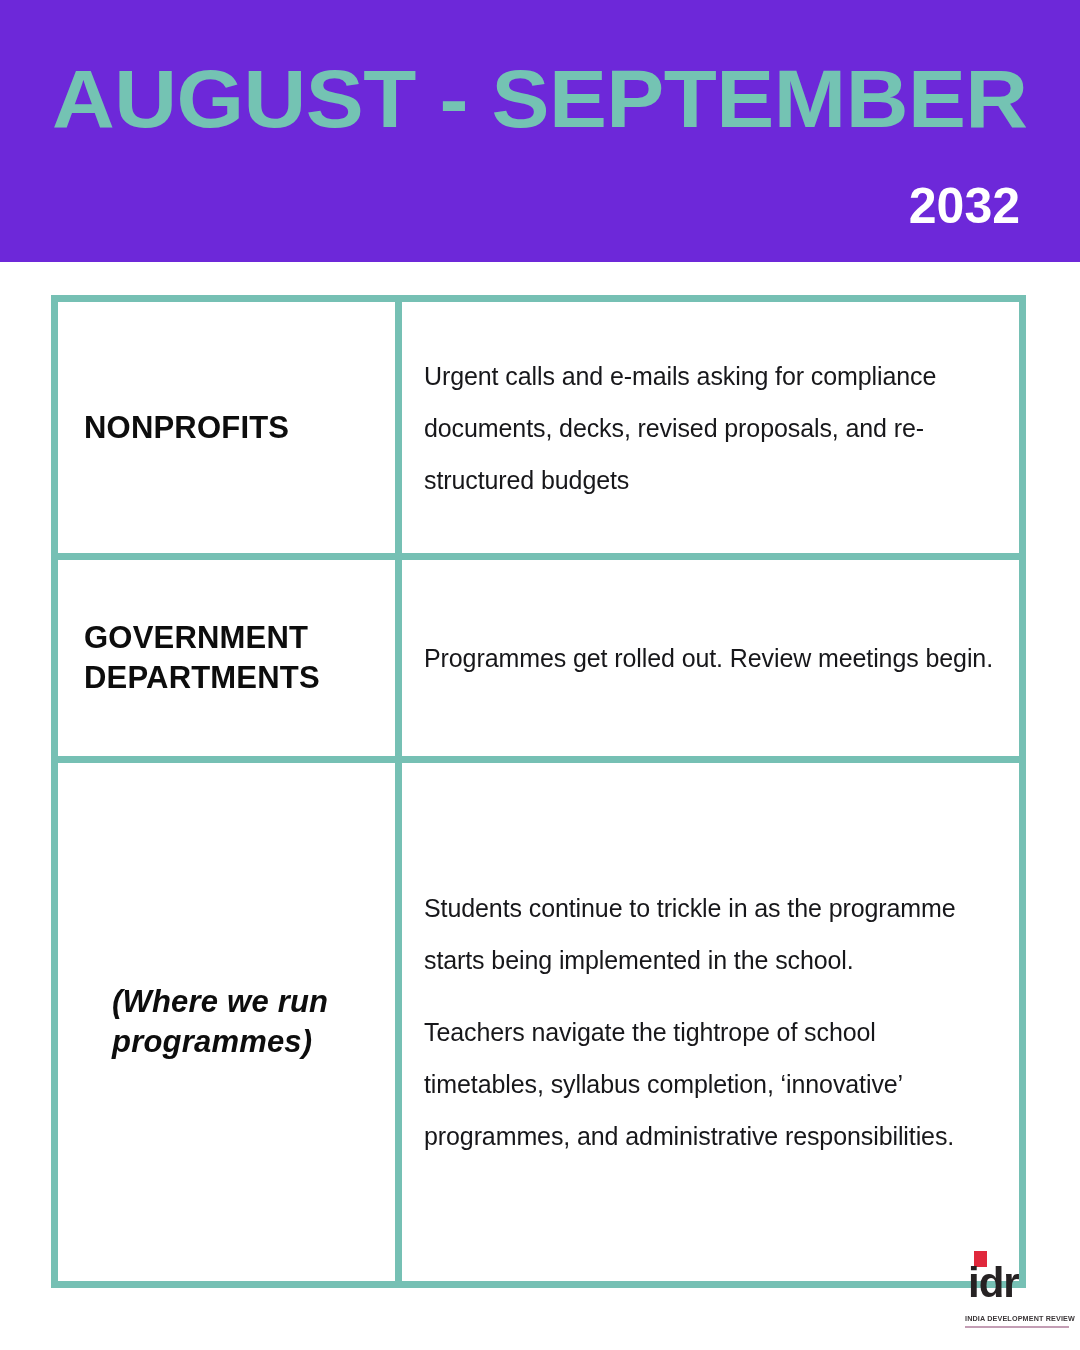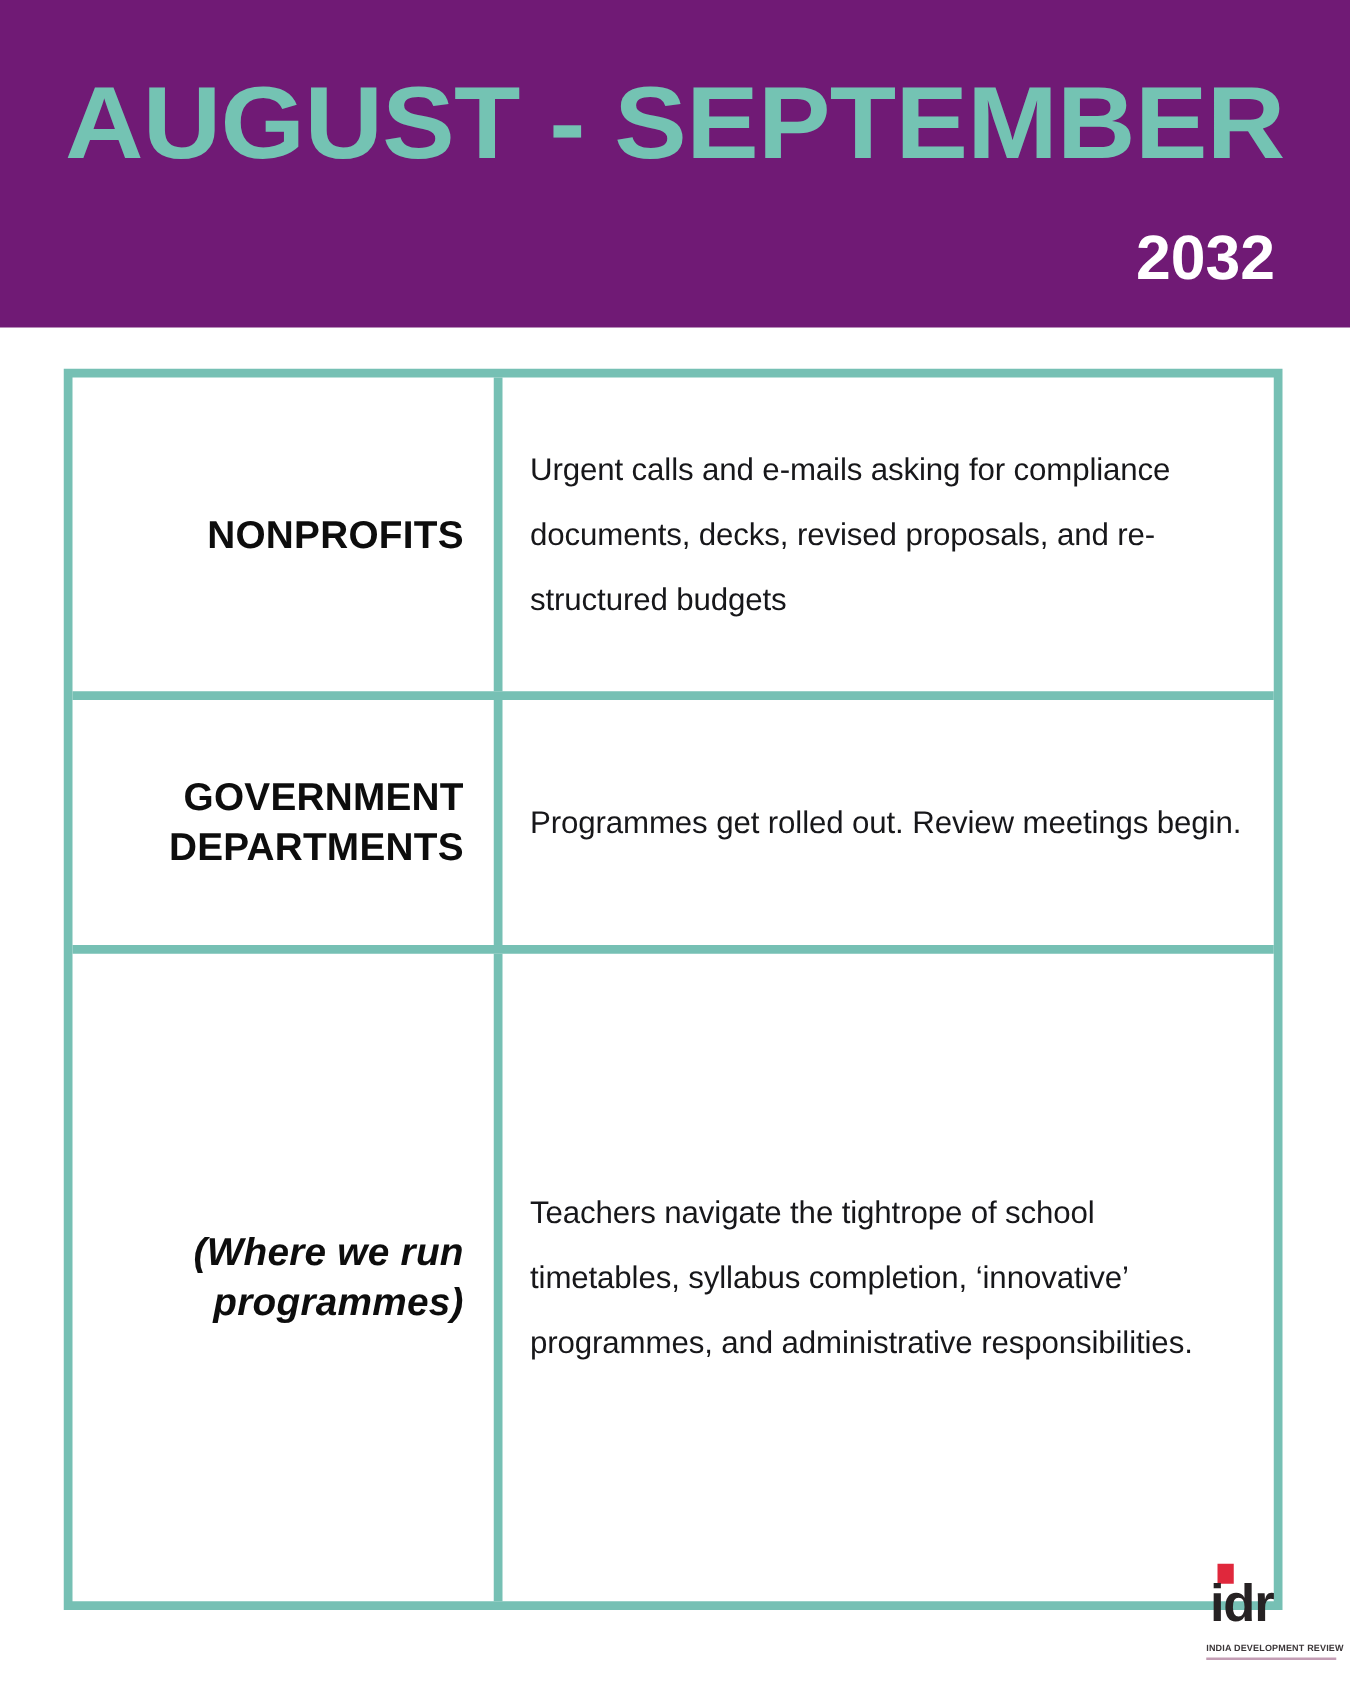--- a/index.html
+++ b/index.html
@@ -15,21 +15,21 @@
     position: relative;
   }
 
   
   .header {
     position: absolute;
     left: 0;
     top: 0;
     width: 1080px;
     height: 262px;
-    background: #701a75;
+    background: #6d28d9;
     box-sizing: border-box;
   }
   .header-title {
     position: absolute;
     left: 52px;
     top: 52px;
     width: 976px;
     font-family: "Liberation Sans", sans-serif;
     font-weight: bold;
     font-size: 82px;
@@ -75,21 +75,20 @@
   }
   .cell-label {
     width: 344px;
     min-width: 344px;
     box-sizing: border-box;
     border-right: 7px solid #76C0B4;
     display: flex;
     flex-direction: column;
     justify-content: center;
     padding: 10px 24px 10px 26px;
-    text-align: right;
   }
   .cell-body {
     flex: 1;
     box-sizing: border-box;
     display: flex;
     flex-direction: column;
     justify-content: center;
     padding: 10px 20px 10px 22px;
   }
 
@@ -202,20 +201,21 @@
     <div class="cell-body">
       <div class="body-text">Programmes get rolled out. Review meetings begin.</div>
     </div>
   </div>
 
   <div class="row row-3">
     <div class="cell-label">
       <div class="label-sub">(Where we run programmes)</div>
     </div>
     <div class="cell-body">
+      <div class="body-text">Students continue to trickle in as the programme starts being implemented in the school.</div>
       <div class="body-text">Teachers navigate the tightrope of school timetables, syllabus completion, ‘innovative’ programmes, and administrative responsibilities.</div>
     </div>
   </div>
 
 </div>
 
 <div class="logo">
   <div class="logo-dot"></div>
   <div class="logo-mark">idr</div>
   <div class="logo-tag">INDIA DEVELOPMENT REVIEW</div>

